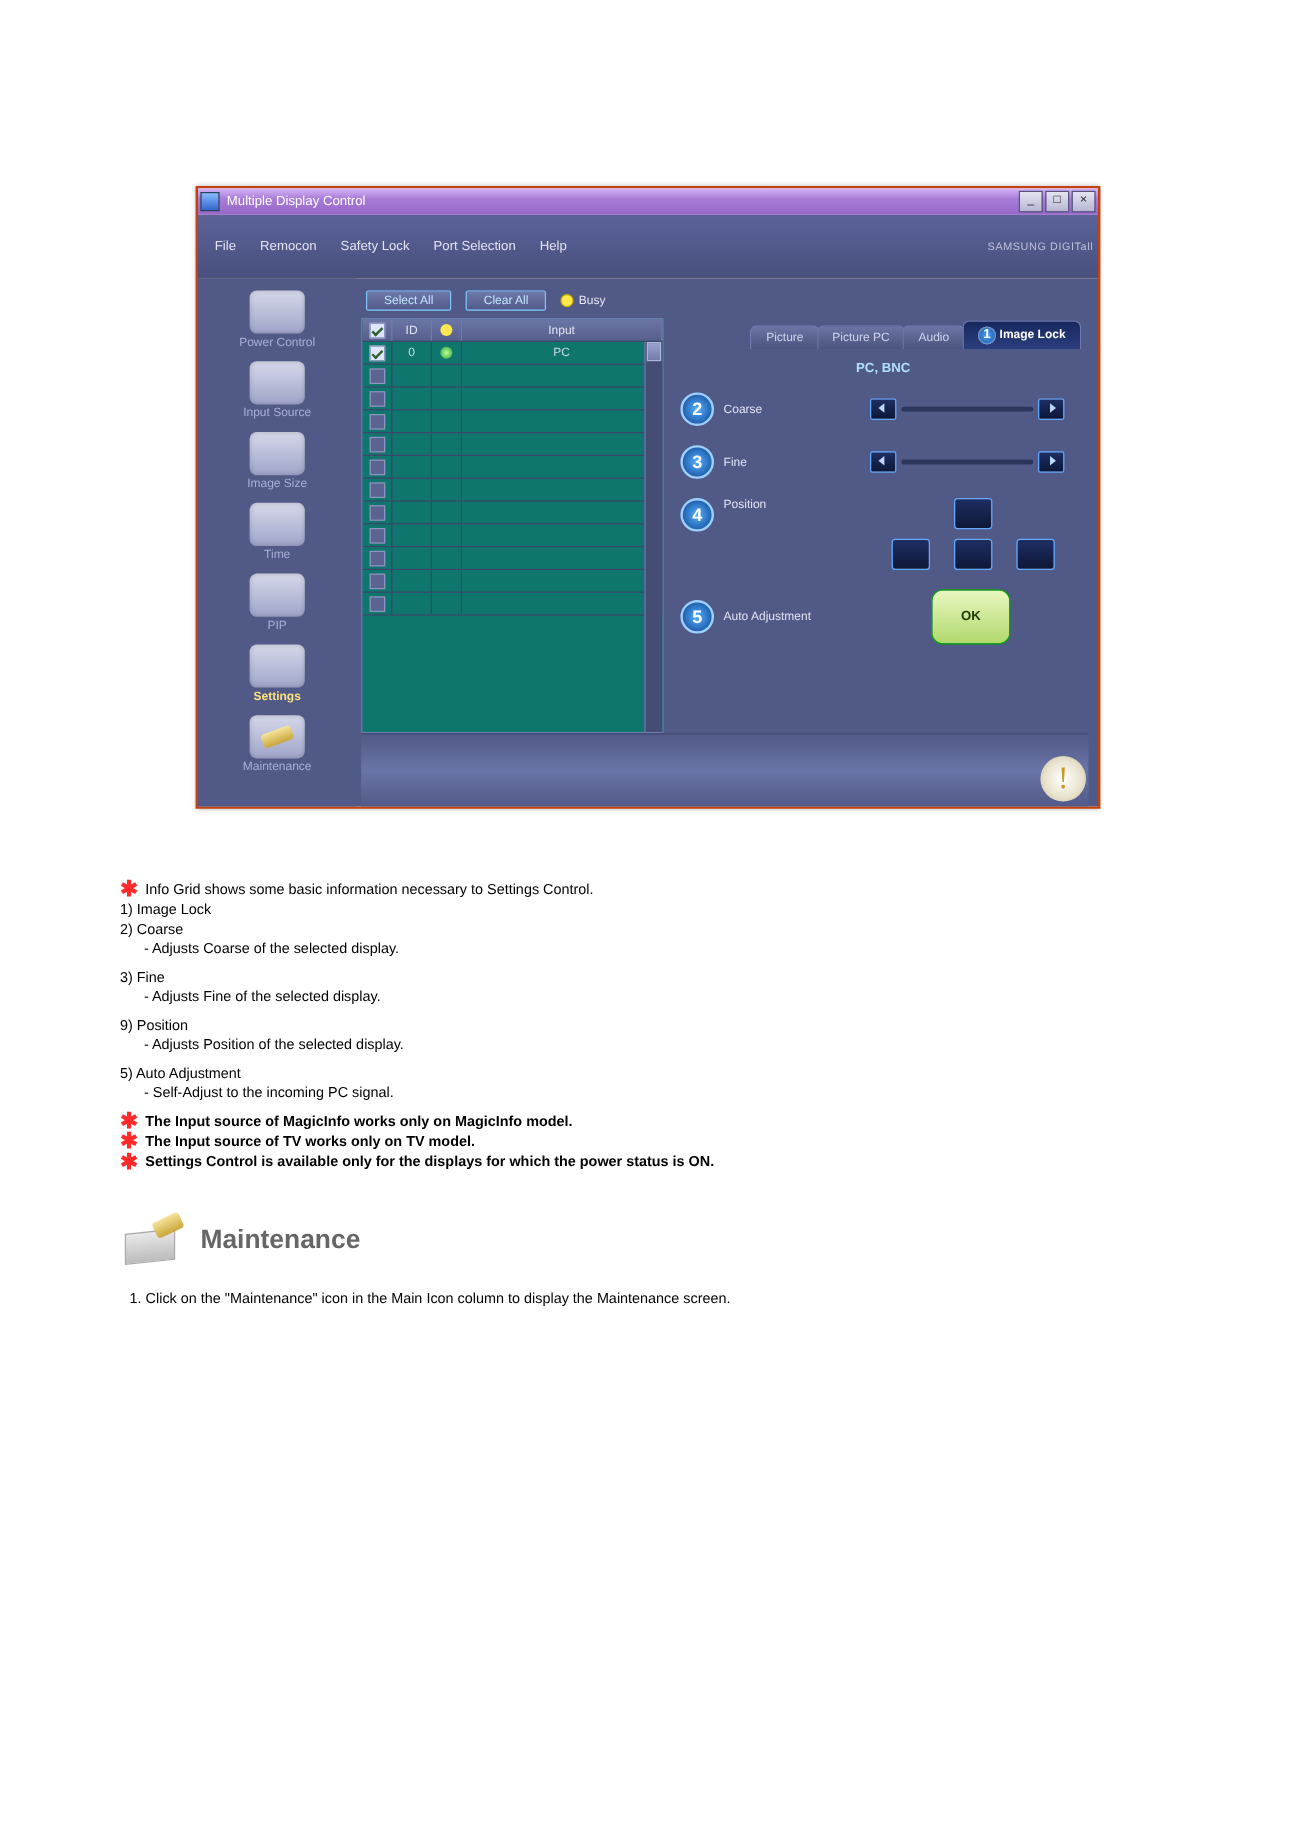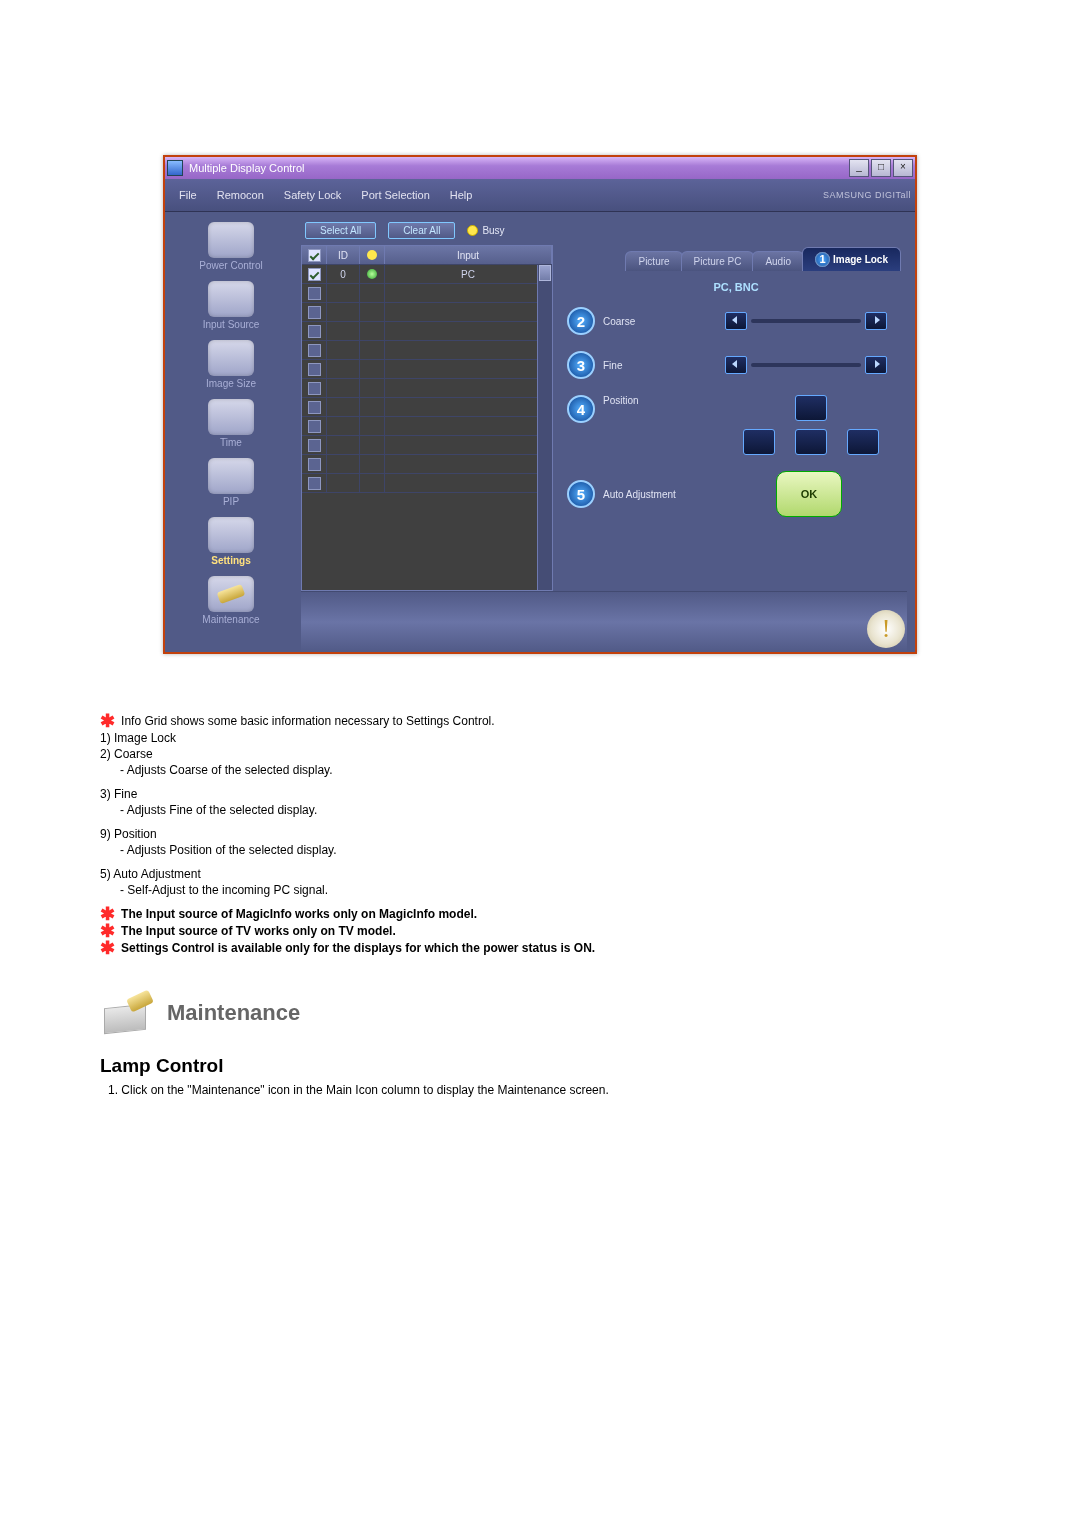--- a/index.html
+++ b/index.html
@@ -52,21 +52,21 @@
     text-align: center;
     color: #222;
   }
   .menubar {
     background: linear-gradient(#5c6399,#48507e);
     height: 24px;
     display: flex;
     align-items: center;
     font-size: 11px;
     color: #e2e2f0;
-    padding: 4px 4px;
+    padding: 14px 4px;
     border-bottom: 1px solid #2f3354;
   }
   .menubar .m {
     padding: 4px 10px;
   }
   .menubar .brand {
     margin-left: auto;
     font-size: 9px;
     color: #bfc2da;
     letter-spacing: .5px;
@@ -124,21 +124,21 @@
     border-radius: 2px;
   }
   .busy { color:#e3e6f5; font-size:10px; display:flex; align-items:center; gap:4px;}
   .busy .dot{width:9px;height:9px;border-radius:50%;background:#ffe84d;border:1px solid #caad00;}
   .panels {
     display:flex; gap:6px; flex:1;
   }
   
   .grid {
     width: 250px;
-    background: #404040;
+    background: #0f766e;
     border:1px solid #6f7ab0;
     display:flex;flex-direction:column;
   }
   .grid-head{display:flex;background:linear-gradient(#6c76a6,#565f8c);height:18px;font-size:10px;color:#e0e3f3;border-bottom:1px solid #3e4568;}
   .gh{border-right:1px solid #6f7ab0;display:flex;align-items:center;justify-content:center;}
   .gh.c1{width:24px;} .gh.c2{width:32px;} .gh.c3{width:24px;} .gh.c4{flex:1;}
   .grid-body{flex:1;overflow:hidden;position:relative;}
   .grow{display:flex;height:18px;font-size:10px;color:#cfd4ec;border-bottom:1px solid #3e4568;}
   .gc{border-right:1px solid #3e4568;display:flex;align-items:center;justify-content:center;}
   .gc.c1{width:24px;} .gc.c2{width:32px;} .gc.c3{width:24px;} .gc.c4{flex:1;}
@@ -471,17 +471,16 @@
     <div class="star-line">
       <span class="red-star">✱</span>
       <span class="bold">Settings Control is available only for the displays for which the power status is ON.</span>
     </div>
 
     <div class="section-head">
       <div class="section-icon"></div>
       <div class="section-title">Maintenance</div>
     </div>
 
-    <h3 class="lamp">Lamp Control</h3>
     <div class="ol-line">1.  Click on the "Maintenance" icon in the Main Icon column to display the Maintenance screen.</div>
   </div>
 
 </div>
 
 </body></html>

